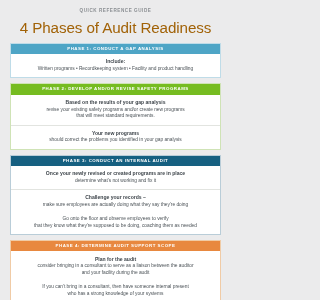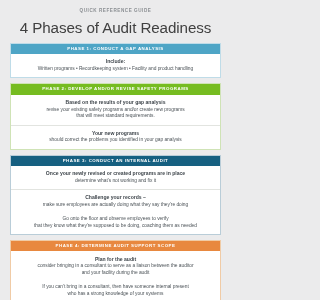--- a/index.html
+++ b/index.html
@@ -31,21 +31,21 @@
   .eyebrow {
     font-size: 4.6px;
     letter-spacing: 0.55px;
     color: #8b8f93;
     font-weight: 700;
     text-transform: uppercase;
     line-height: 1;
   }
   .main-title {
     font-size: 15.2px;
-    color: #404040;
+    color: #a16207;
     font-weight: 400;
     letter-spacing: -0.1px;
     line-height: 1.25;
     margin-top: 4px;
     white-space: nowrap;
   }
 
   
   .phases {
     margin-top: 6px;

